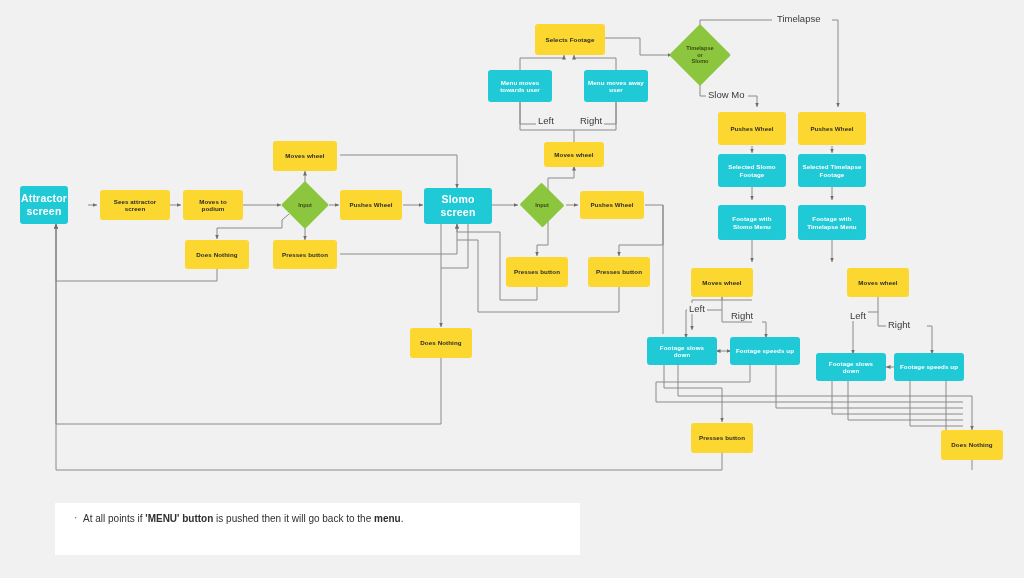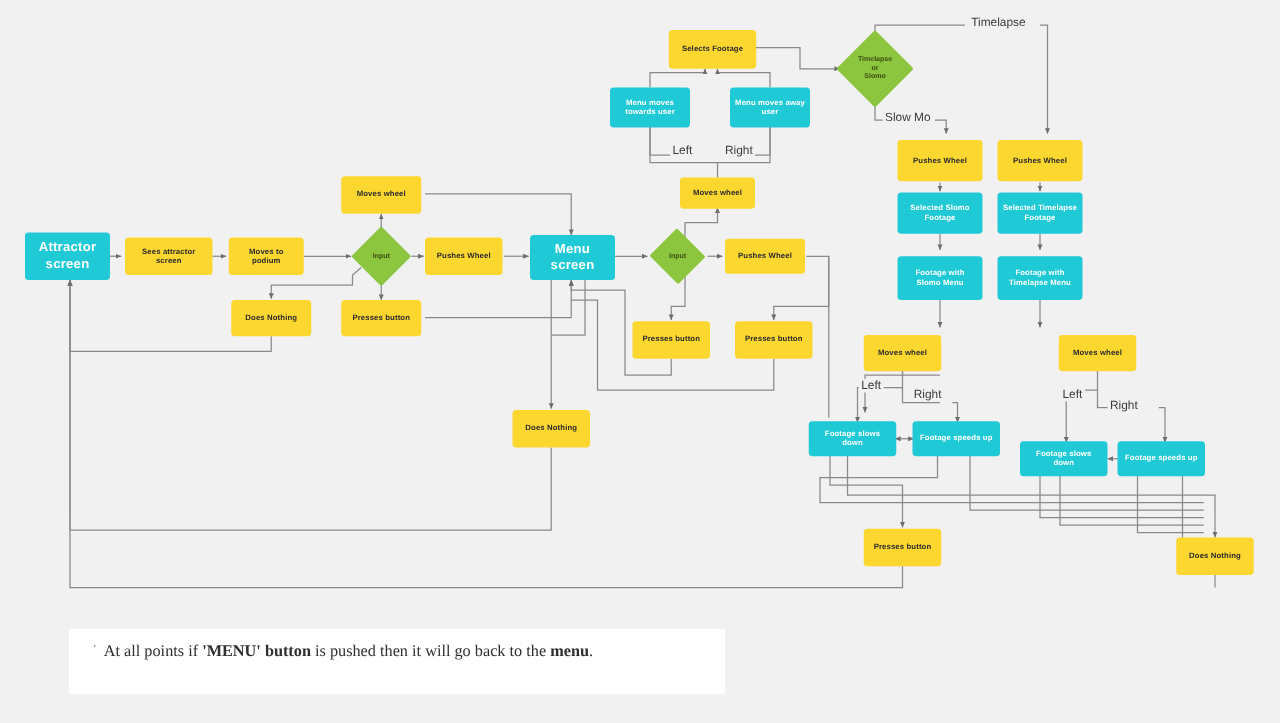--- a/index.html
+++ b/index.html
@@ -93,25 +93,24 @@
     box-sizing: border-box;
     padding: 8px 14px 6px 14px;
   }
   #notes ul {
     margin: 0;
     padding: 0 0 0 14px;
     list-style: none;
   }
   #notes li {
     position: relative;
-    font-size: 13px;
+    font-size: 10px;
     color: #2f2f2f;
     line-height: 1.55;
     margin-bottom: 1px;
-    font-family: Liberation Serif, serif;
   }
   #notes li:before {
     content: "\00B7";
     position: absolute;
     left: -9px;
     top: -1px;
     font-size: 10px;
     color: #555;
   }
   #notes b { font-weight: 700; }
@@ -223,21 +222,21 @@
       <path d="M 441 224 L 441 260 L 441 327" marker-end="url(#arrow)"></path>
       <path d="M 468 224 L 468 268 L 441 268"></path>
 
       <path d="M 441 358 L 441 424 L 56 424 L 56 224" marker-end="url(#arrow)"></path>
 
       <path d="M 663 205 L 663 258 L 663 334"></path>
       <path d="M 497 292 L 497 292"></path>
     </g>
   </svg>
 
-  <div class="node cyan big" style="left:20px; top:186px; width:68px; height:38px;">
+  <div class="node cyan big" style="left:20px; top:186px; width:48px; height:38px;">
     <span>Attractor screen</span>
   </div>
 
   <div class="node yellow" style="left:100px; top:190px; width:70px; height:30px;">
     <span>Sees attractor screen</span>
   </div>
 
   <div class="node yellow" style="left:183px; top:190px; width:60px; height:30px;">
     <span>Moves to podium</span>
   </div>
@@ -257,21 +256,21 @@
 
   <div class="node yellow" style="left:273px; top:240px; width:64px; height:29px;">
     <span>Presses button</span>
   </div>
 
   <div class="node yellow" style="left:340px; top:190px; width:62px; height:30px;">
     <span>Pushes Wheel</span>
   </div>
 
   <div class="node cyan big" style="left:424px; top:188px; width:68px; height:36px;">
-    <span>Menu screen</span>
+    <span>Slomo screen</span>
   </div>
 
   <div class="diamond" style="left:519px; top:183px; width:46px; height:44px;">
     <div class="shape"></div>
     <div class="dlabel">Input</div>
   </div>
 
   <div class="node yellow" style="left:544px; top:142px; width:60px; height:25px;">
     <span>Moves wheel</span>
   </div>

